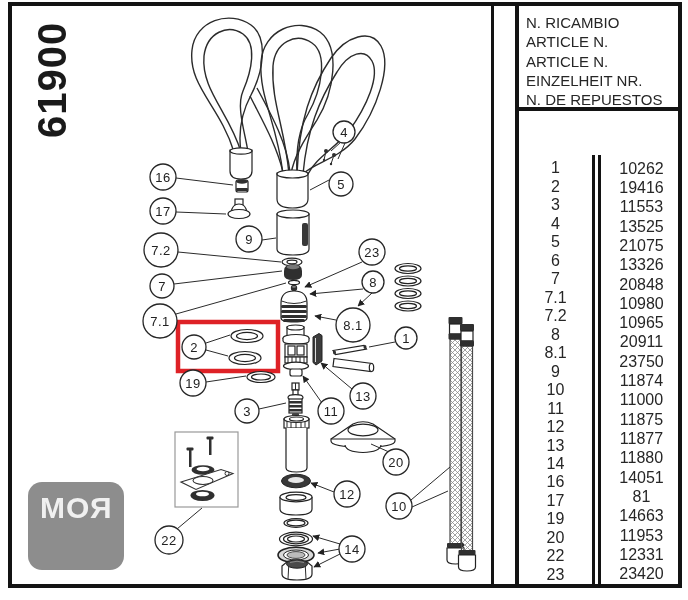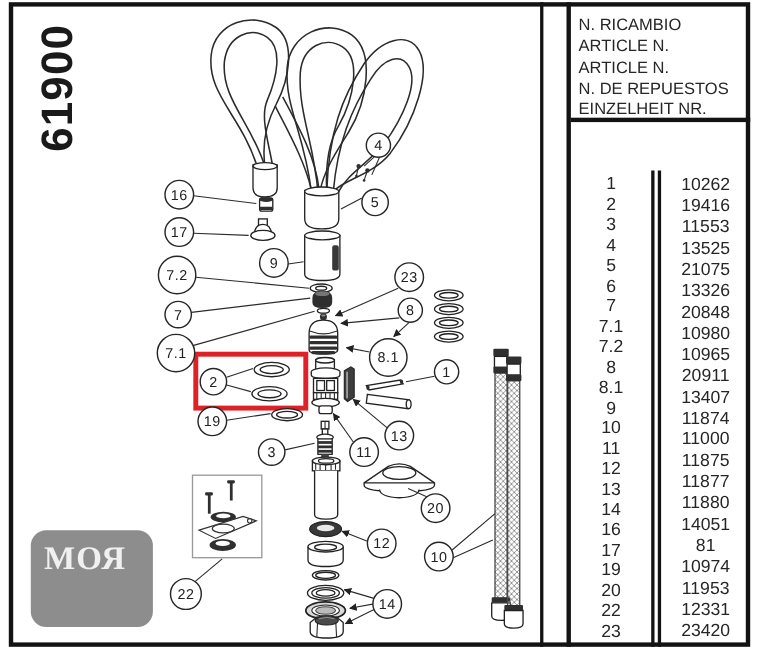--- a/index.html
+++ b/index.html
@@ -23,24 +23,24 @@
   .tbl-header span { display:block; }
   .tbl-body { flex:1; display:flex; }
   .col { display:flex; flex-direction:column; justify-content:space-between;
          padding:4px 0 4px; box-sizing:border-box; }
   .col-part { width:76px; border-right:3px solid #131313; }
   .col-gap { width:3px; }
   .col-code { flex:1; border-left:3px solid #131313; }
   .cell { flex:1; display:flex; align-items:center; justify-content:center;
           font-size:16px; color:#262626; }
 
-  .watermark { position:absolute; left:28px; top:482px; width:111px; height:88px;
+  .watermark { position:absolute; left:28px; top:482px; width:96px; height:88px;
                background:var(--watermark_bg,#8d8d8d); border-radius:14px; box-sizing:border-box;
                padding:9px 0 0 12px; color:var(--watermark_text,#f0f0f0); font-weight:bold;
-               font-size:30px; line-height:33px; z-index:6; letter-spacing:1px;font-family:Liberation Serif, serif; }
+               font-size:30px; line-height:33px; z-index:6; letter-spacing:1px; }
 
   svg.diagram { position:absolute; left:0; top:0; z-index:2; }
   .ln { stroke:#2b2b2b; stroke-width:1; fill:none; }
   .hose { stroke:#2b2b2b; stroke-width:1.4; fill:none; }
   .pt { stroke:#222; stroke-width:1.2; fill:#fff; }
   .dark { fill:#2f2f2f; stroke:none; }
   .red-box { fill:none; stroke:var(--highlight,#de2126); stroke-width:4.5; }
   .co circle { fill:#fff; stroke:#262626; stroke-width:1.3; }
   .co text { font-family:"Liberation Sans",sans-serif; font-size:13px; fill:#222;
              text-anchor:middle; letter-spacing:0.5px; }
@@ -391,22 +391,22 @@
       </g>
   </svg>
 
   <div class="model-number">61900</div>
 
   <div class="table-panel">
     <div class="tbl-header">
       <span>N. RICAMBIO</span>
       <span>ARTICLE N.</span>
       <span>ARTICLE N.</span>
+      <span>EINZELHEIT NR.</span>
       <span>N. DE REPUESTOS</span>
-      <span>EINZELHEIT NR.</span>
     </div>
     <div class="tbl-body">
       <div class="col col-part">
           <div class="cell">1</div>
           <div class="cell">2</div>
           <div class="cell">3</div>
           <div class="cell">4</div>
           <div class="cell">5</div>
           <div class="cell">6</div>
           <div class="cell">7</div>
@@ -432,29 +432,29 @@
           <div class="cell">10262</div>
           <div class="cell">19416</div>
           <div class="cell">11553</div>
           <div class="cell">13525</div>
           <div class="cell">21075</div>
           <div class="cell">13326</div>
           <div class="cell">20848</div>
           <div class="cell">10980</div>
           <div class="cell">10965</div>
           <div class="cell">20911</div>
-          <div class="cell">13407</div>
+          <div class="cell">23750</div>
           <div class="cell">11874</div>
           <div class="cell">11000</div>
           <div class="cell">11875</div>
           <div class="cell">11877</div>
           <div class="cell">11880</div>
           <div class="cell">14051</div>
           <div class="cell">81</div>
-          <div class="cell">10974</div>
+          <div class="cell">14663</div>
           <div class="cell">11953</div>
           <div class="cell">12331</div>
           <div class="cell">23420</div>
         </div>
     </div>
   </div>
 
   <div class="divider"></div>
   <div class="frame"></div>
 

